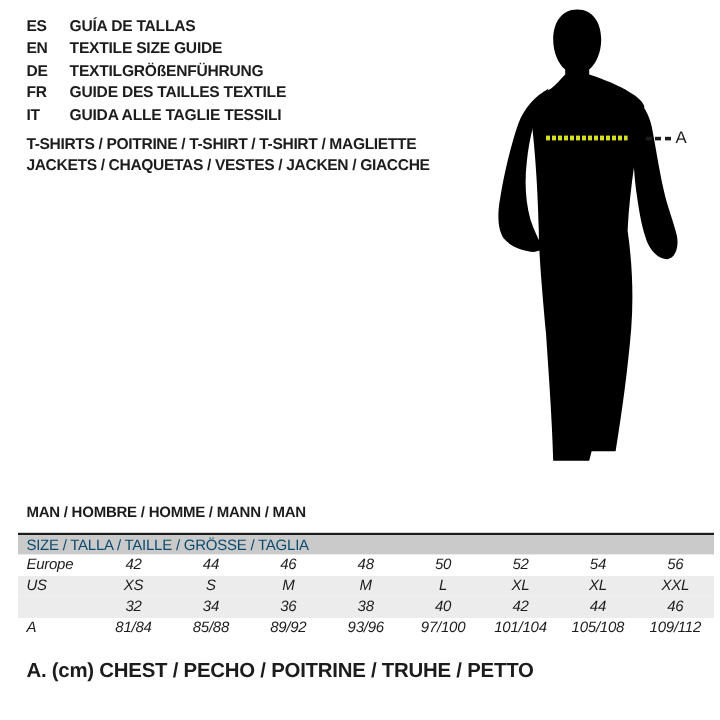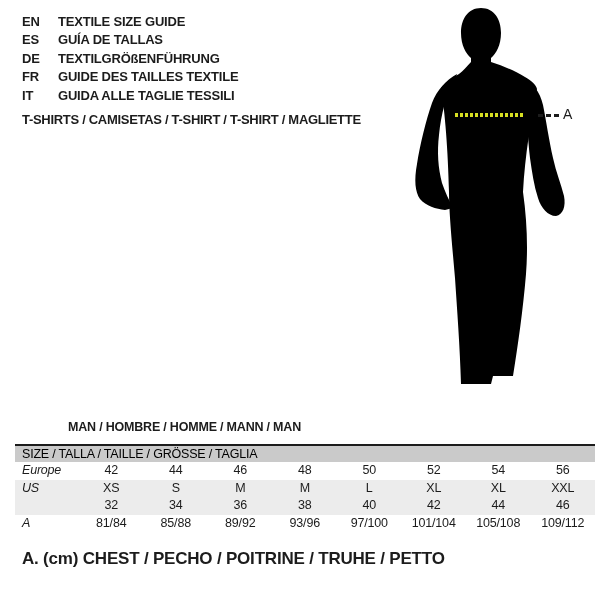--- a/index.html
+++ b/index.html
@@ -18,47 +18,48 @@
   
   .figure{position:absolute;left:400px;top:0;width:175px;height:400px;}
   .figure svg{position:absolute;left:0;top:0;}
   .chest-line{position:absolute;left:55px;top:113px;width:68px;height:4px;
     background:repeating-linear-gradient(90deg,var(--measure) 0 3px,transparent 3px 5px);}
   .pointer-dashes{position:absolute;left:138px;top:114px;width:23px;height:3px;
     background:repeating-linear-gradient(90deg,#1c1c1c 0 5px,transparent 5px 8px);}
   .measure-label{position:absolute;left:163px;top:107px;font-size:14px;line-height:14px;}
   
   .section-title{position:absolute;left:22px;top:420px;font-size:12.5px;font-weight:bold;
-    letter-spacing:-0.2px;white-space:nowrap;margin-left:46px;}
+    letter-spacing:-0.2px;white-space:nowrap;}
   
   .size-table{position:absolute;left:15px;top:444px;width:580px;
     border-top:2px solid #1c1c1c;font-size:12.5px;letter-spacing:-0.2px;}
-  .thead{height:16px;line-height:16px;background:#cacaca;padding-left:7px;color:#000000;
+  .thead{height:16px;line-height:16px;background:#cacaca;padding-left:7px;color:#0c4a6e;
     white-space:nowrap;}
   .trow{display:flex;height:17.5px;line-height:17.5px;}
   .trow.shade{background:#ececec;align-items:center;}
   .rlabel{width:64px;padding-left:7px;box-sizing:border-box;font-style:italic;}
-  .cell{flex:1;text-align:center;}
+  .cell{flex:1;text-align:center;font-style:italic;}
   
   .footnote{position:absolute;left:22px;top:549px;font-size:17px;font-weight:bold;
     letter-spacing:-0.2px;white-space:nowrap;}
 </style>
 </head>
 <body style="--measure: #d6df22;">
 
 <div class="lang-list">
+  <div class="lang-row"><span class="lang-code">ES</span><span>GUÍA DE TALLAS</span></div>
   <div class="lang-row"><span class="lang-code">EN</span><span>TEXTILE SIZE GUIDE</span></div>
-  <div class="lang-row"><span class="lang-code">ES</span><span>GUÍA DE TALLAS</span></div>
   <div class="lang-row"><span class="lang-code">DE</span><span>TEXTILGRÖßENFÜHRUNG</span></div>
   <div class="lang-row"><span class="lang-code">FR</span><span>GUIDE DES TAILLES TEXTILE</span></div>
   <div class="lang-row"><span class="lang-code">IT</span><span>GUIDA ALLE TAGLIE TESSILI</span></div>
 </div>
 
 <div class="categories">
-  <div>T-SHIRTS / CAMISETAS / T-SHIRT / T-SHIRT / MAGLIETTE</div>
+  <div>T-SHIRTS / POITRINE / T-SHIRT / T-SHIRT / MAGLIETTE</div>
+  <div>JACKETS / CHAQUETAS / VESTES / JACKEN / GIACCHE</div>
 </div>
 
 <div class="figure">
   <svg width="175" height="400" viewBox="0 0 175 400" aria-hidden="true">
     <g fill="#000000">
 
       <path d="M81,8 C94,8 101,19 101,33 C101,45 96,54 91,58 L91,67 L71,67 L71,58 C66,54 61,45 61,33 C61,19 68,8 81,8 Z"></path>
 
       <path d="M71,62 C76,66 86,66 91,62
         C103,66 116,71 125,77 C132,81 136,85 137,89

